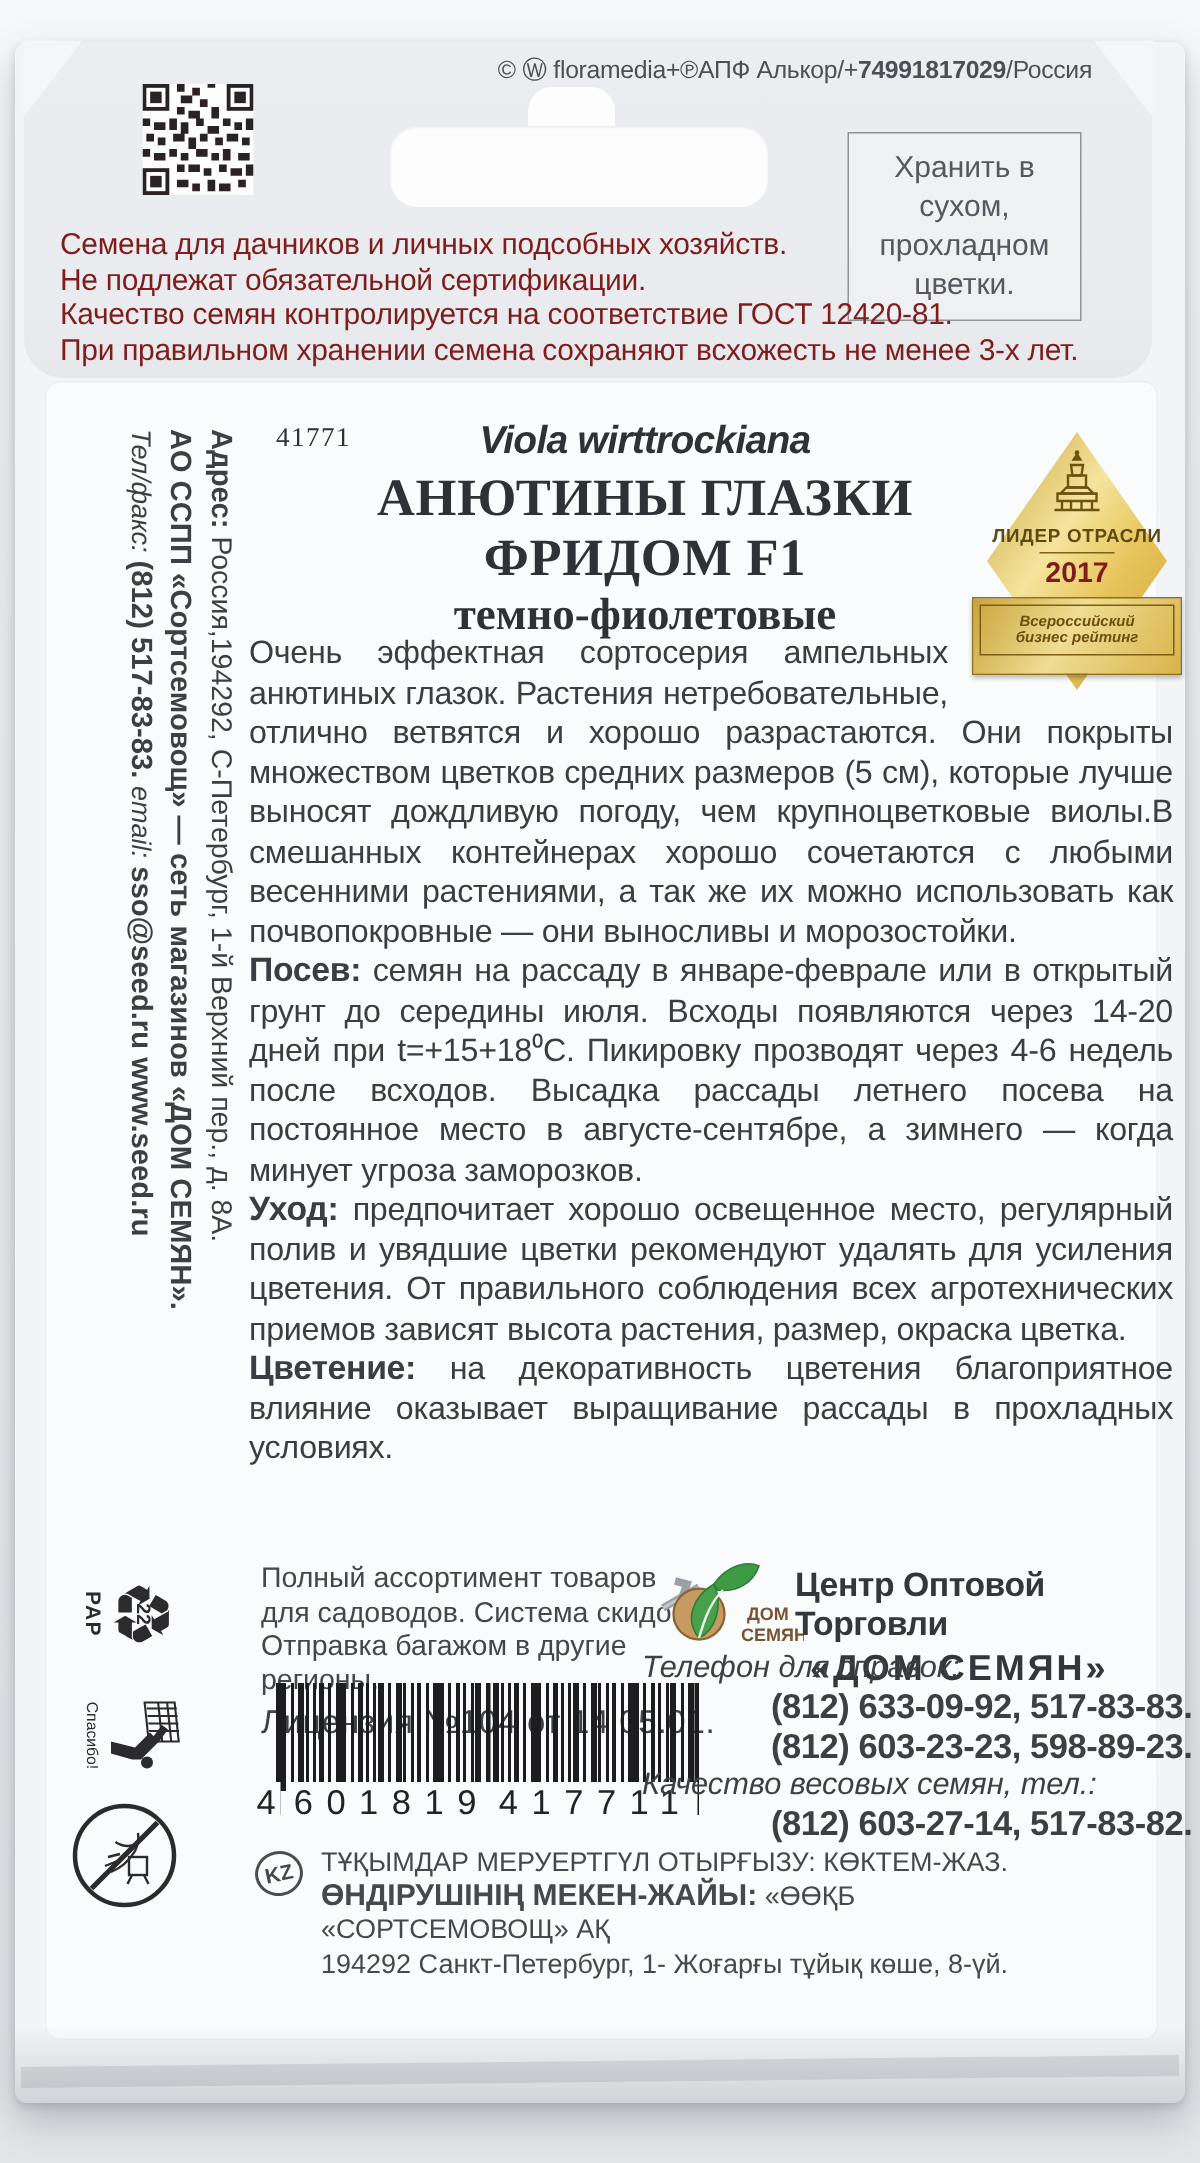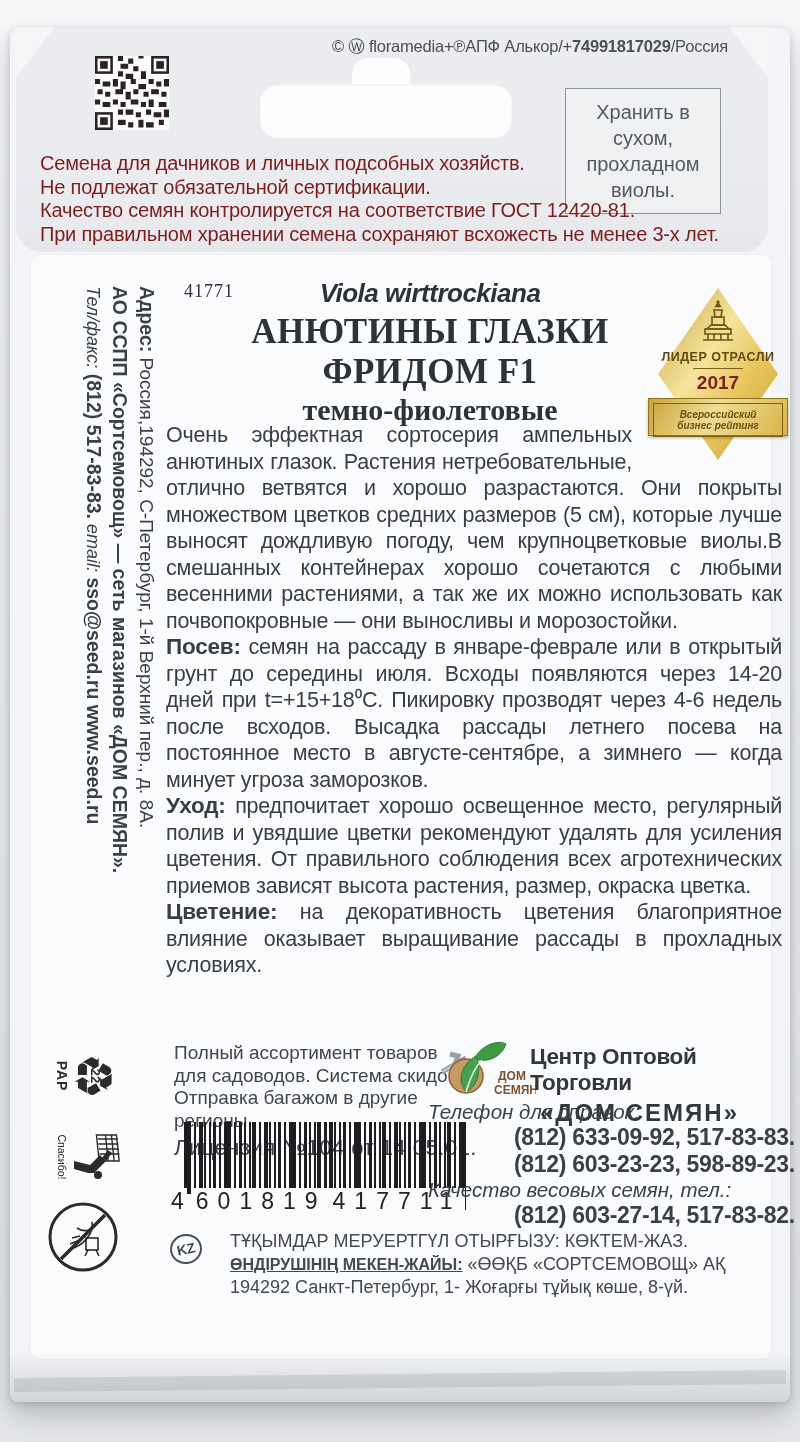--- a/index.html
+++ b/index.html
@@ -69,21 +69,21 @@
   .diamond { position:absolute; left:13px; top:2px; width:120px; height:172px;
              background:linear-gradient(125deg,#c9a43c,#f4e49c 40%,#e7c45a 65%,#caa035);
              clip-path:polygon(50% 0, 100% 50%, 50% 100%, 0 50%);
              box-shadow:0 2px 4px rgba(0,0,0,.2); }
   .tower { position:absolute; left:50%; top:14px; transform:translateX(-50%); }
   .badge-t1 { position:absolute; left:0; top:64px; width:146px; text-align:center;
               font-size:12.5px; font-weight:bold; color:#5f4a0e; letter-spacing:0.5px; }
   .badge-hr { position:absolute; left:48px; top:82px; width:50px; border-top:1px solid #7c6212; }
   .badge-year { position:absolute; left:0; top:86px; width:146px; text-align:center;
                 font-size:19px; font-weight:bold; color:#7f1d1d; }
-  .ribbon { position:absolute; left:3px; top:112px; width:140px; height:38px;
+  .ribbon { position:absolute; left:3px; top:112px; width:140px; height:52px;
             background:linear-gradient(120deg,#caa43b,#efdd93 45%,#d9b44a);
             border:1px solid #8f7320; box-shadow:0 2px 3px rgba(0,0,0,.25); }
   .ribbon-inner { margin:4px; height:34px; border:1px solid #7c5f12; display:flex;
                   align-items:center; justify-content:center; text-align:center;
                   font-size:10px; line-height:11.5px; font-weight:bold; font-style:italic;
                   color:#6b4f0e; white-space:pre-line; }
 
   
   .desc { position:absolute; left:156px; top:394px; width:616px; font-size:21.5px;
           line-height:26.5px; letter-spacing:-0.2px; color:#3a3d42; text-align:justify; }
@@ -118,22 +118,22 @@
   .phones { position:absolute; left:418px; top:1072px; width:356px; color:#3c3f44; }
   .phone-label { font-style:italic; font-size:20.5px; line-height:24px; }
   .phone-num { font-weight:bold; font-size:23px; line-height:27px; padding-left:86px;
                letter-spacing:-0.3px; white-space:nowrap; }
 
   
   .kz { position:absolute; left:160px; top:1202px; width:560px; color:#45484d; }
   .kz-mark { position:absolute; left:0; top:4px; width:32px; height:30px; border:2px solid #4a4d52;
              border-radius:50%; text-align:center; line-height:27px; font-size:14px;
              font-weight:bold; transform:rotate(-12deg); }
-  .kz-text { margin-left:60px; font-size:18px; line-height:22.5px; }
-  .kz-text b { font-size:16px;text-decoration:underline; }
+  .kz-text { margin-left:44px; font-size:18px; line-height:22.5px; }
+  .kz-text b { font-size:20px; }
 
   
   .eco { position:absolute; }
   .eco .rot { transform:rotate(90deg); }
   .recycle { left:34px; top:1010px; width:76px; height:76px; }
   .recycle .rot { position:relative; width:76px; height:76px; text-align:center; }
   .recycle .tri { font-size:52px; line-height:54px; color:#2b2b2d; }
   .recycle .code { position:absolute; left:0; top:17px; width:76px; text-align:center;
                    font-size:13px; font-weight:bold; color:#2b2b2d; }
   .recycle .mat { font-size:14px; font-weight:bold; letter-spacing:1px; color:#2b2b2d;
@@ -178,21 +178,21 @@
   <div class="copyright">
     <span>© Ⓦ floramedia+℗АПФ Алькор/+</span><b>74991817029</b><span>/Россия</span>
   </div>
 
   <div class="hang-bump"></div>
   <div class="hang-slot"></div>
 
   <div class="storage-box">
     <span>Хранить в сухом,
 прохладном
-виолы.</span>
+цветки.</span>
   </div>
 
   <div class="cert">
     <div>Семена для дачников и личных подсобных хозяйств.</div>
     <div>Не подлежат обязательной сертификации.</div>
     <div>Качество семян контролируется на соответствие ГОСТ 12420-81.</div>
     <div>При правильном хранении семена сохраняют всхожесть не менее 3-х лет.</div>
   </div>
 
   <div class="label"></div>

